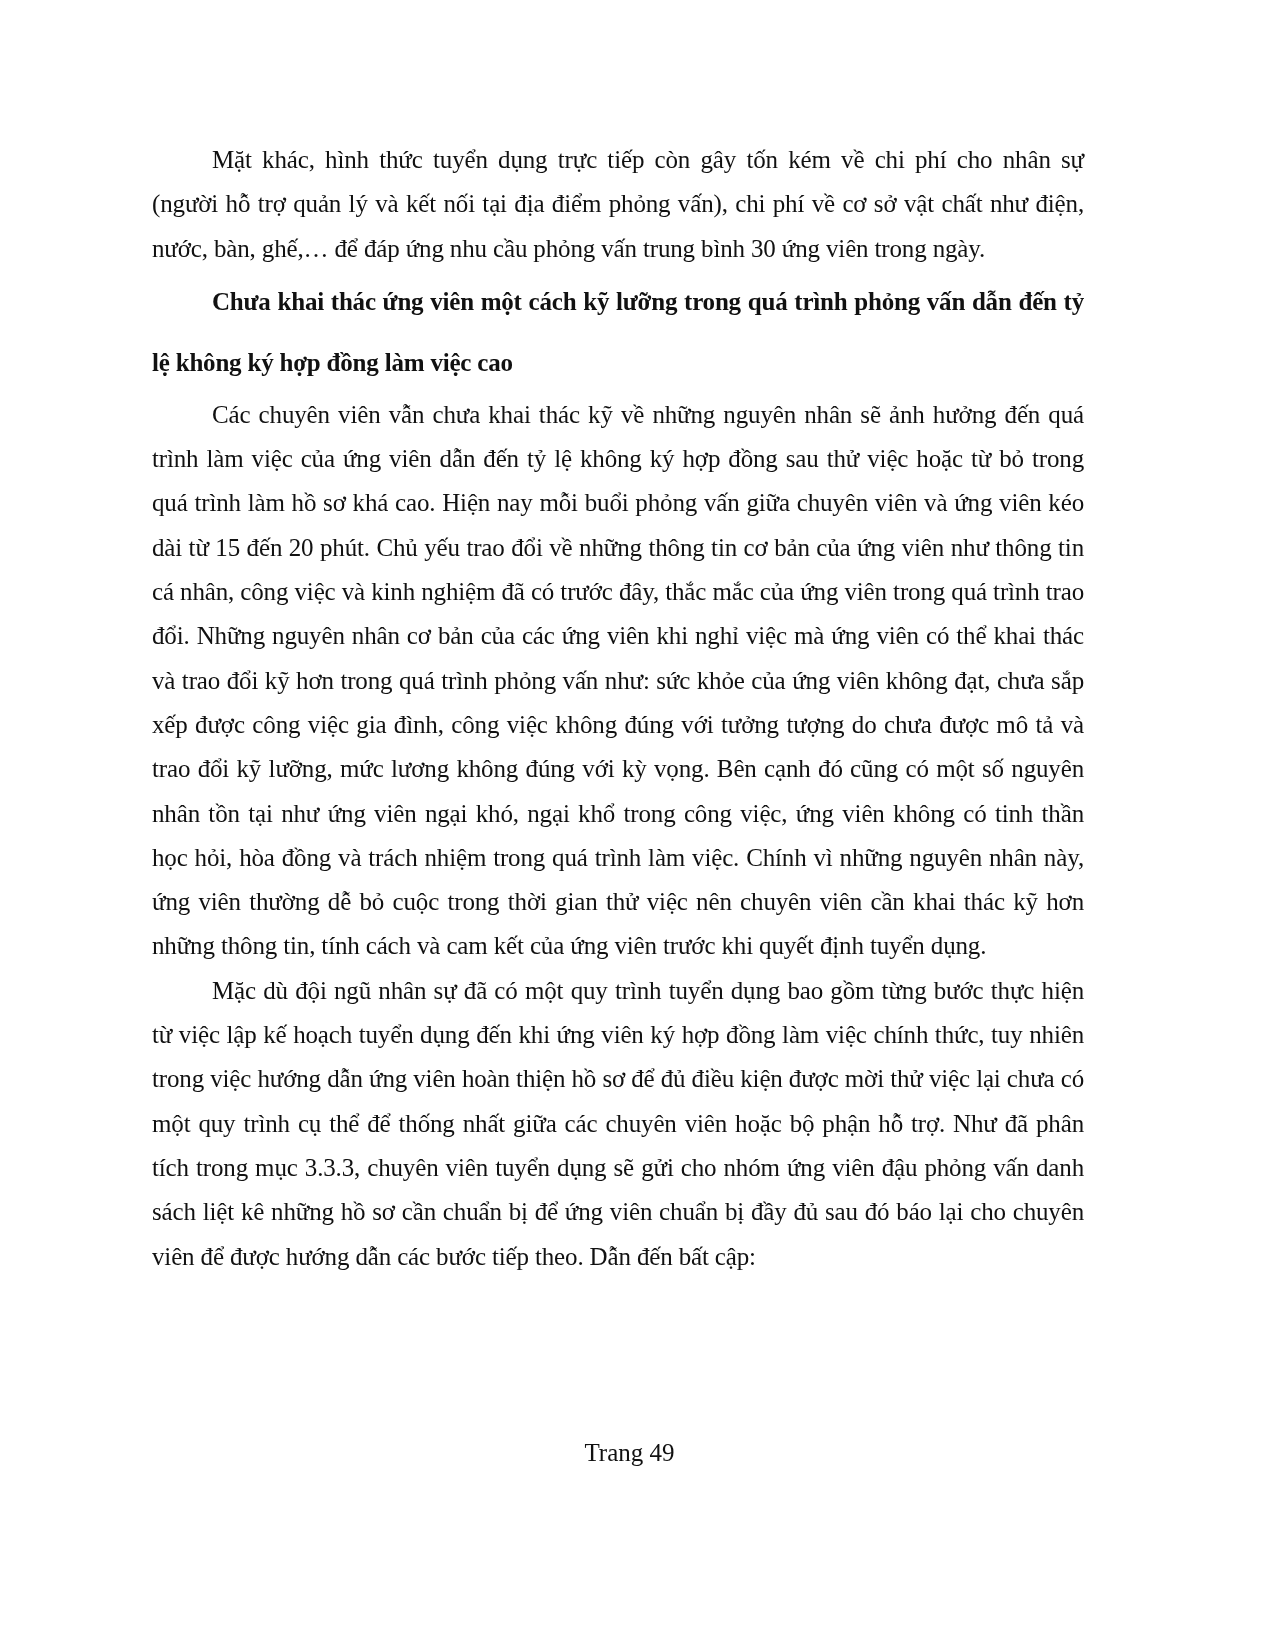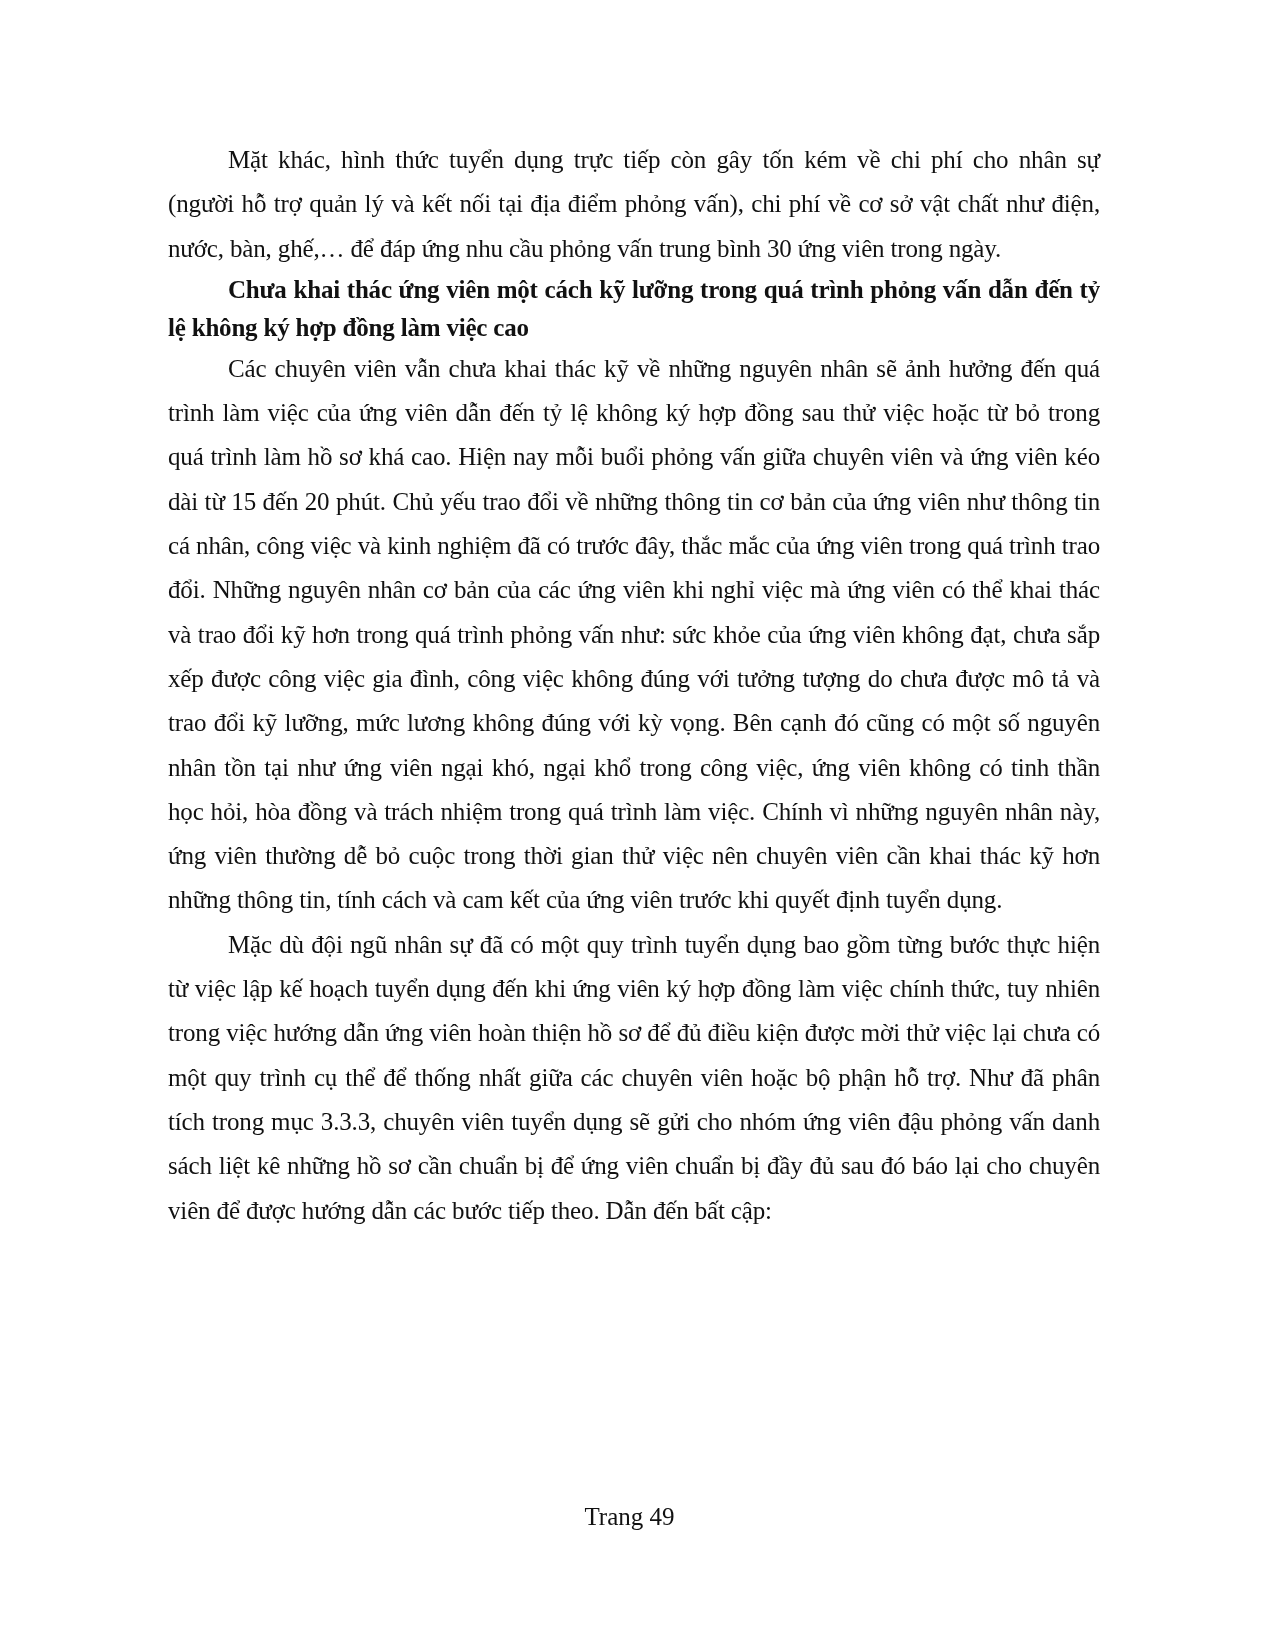--- a/index.html
+++ b/index.html
@@ -10,44 +10,44 @@
     body {
       width: 1275px;
       height: 1650px;
       position: relative;
       overflow: hidden;
       font-family: "Liberation Serif", "DejaVu Serif", serif;
       color: #111111;
     }
     .page {
       position: absolute;
-      left: 168px;
+      left: 152px;
       top: 138px;
       width: 932px;
     }
     .para {
       font-size: 25px;
       line-height: 44.3px;
       text-align: justify;
       text-indent: 60px;
       margin: 0 0 0 0;
       letter-spacing: -0.15px;
     }
     .heading {
       font-size: 25px;
-      line-height: 38px;
+      line-height: 61px;
       font-weight: bold;
       text-align: justify;
       text-indent: 60px;
       margin: 0;
       letter-spacing: -0.2px;
     }
     .footer {
       position: absolute;
-      top: 1497px;
+      top: 1433px;
       left: 0;
       width: 1259px;
       text-align: center;
       font-size: 25px;
       line-height: 40px;
     }
   </style>
 </head>
 <body>
 

